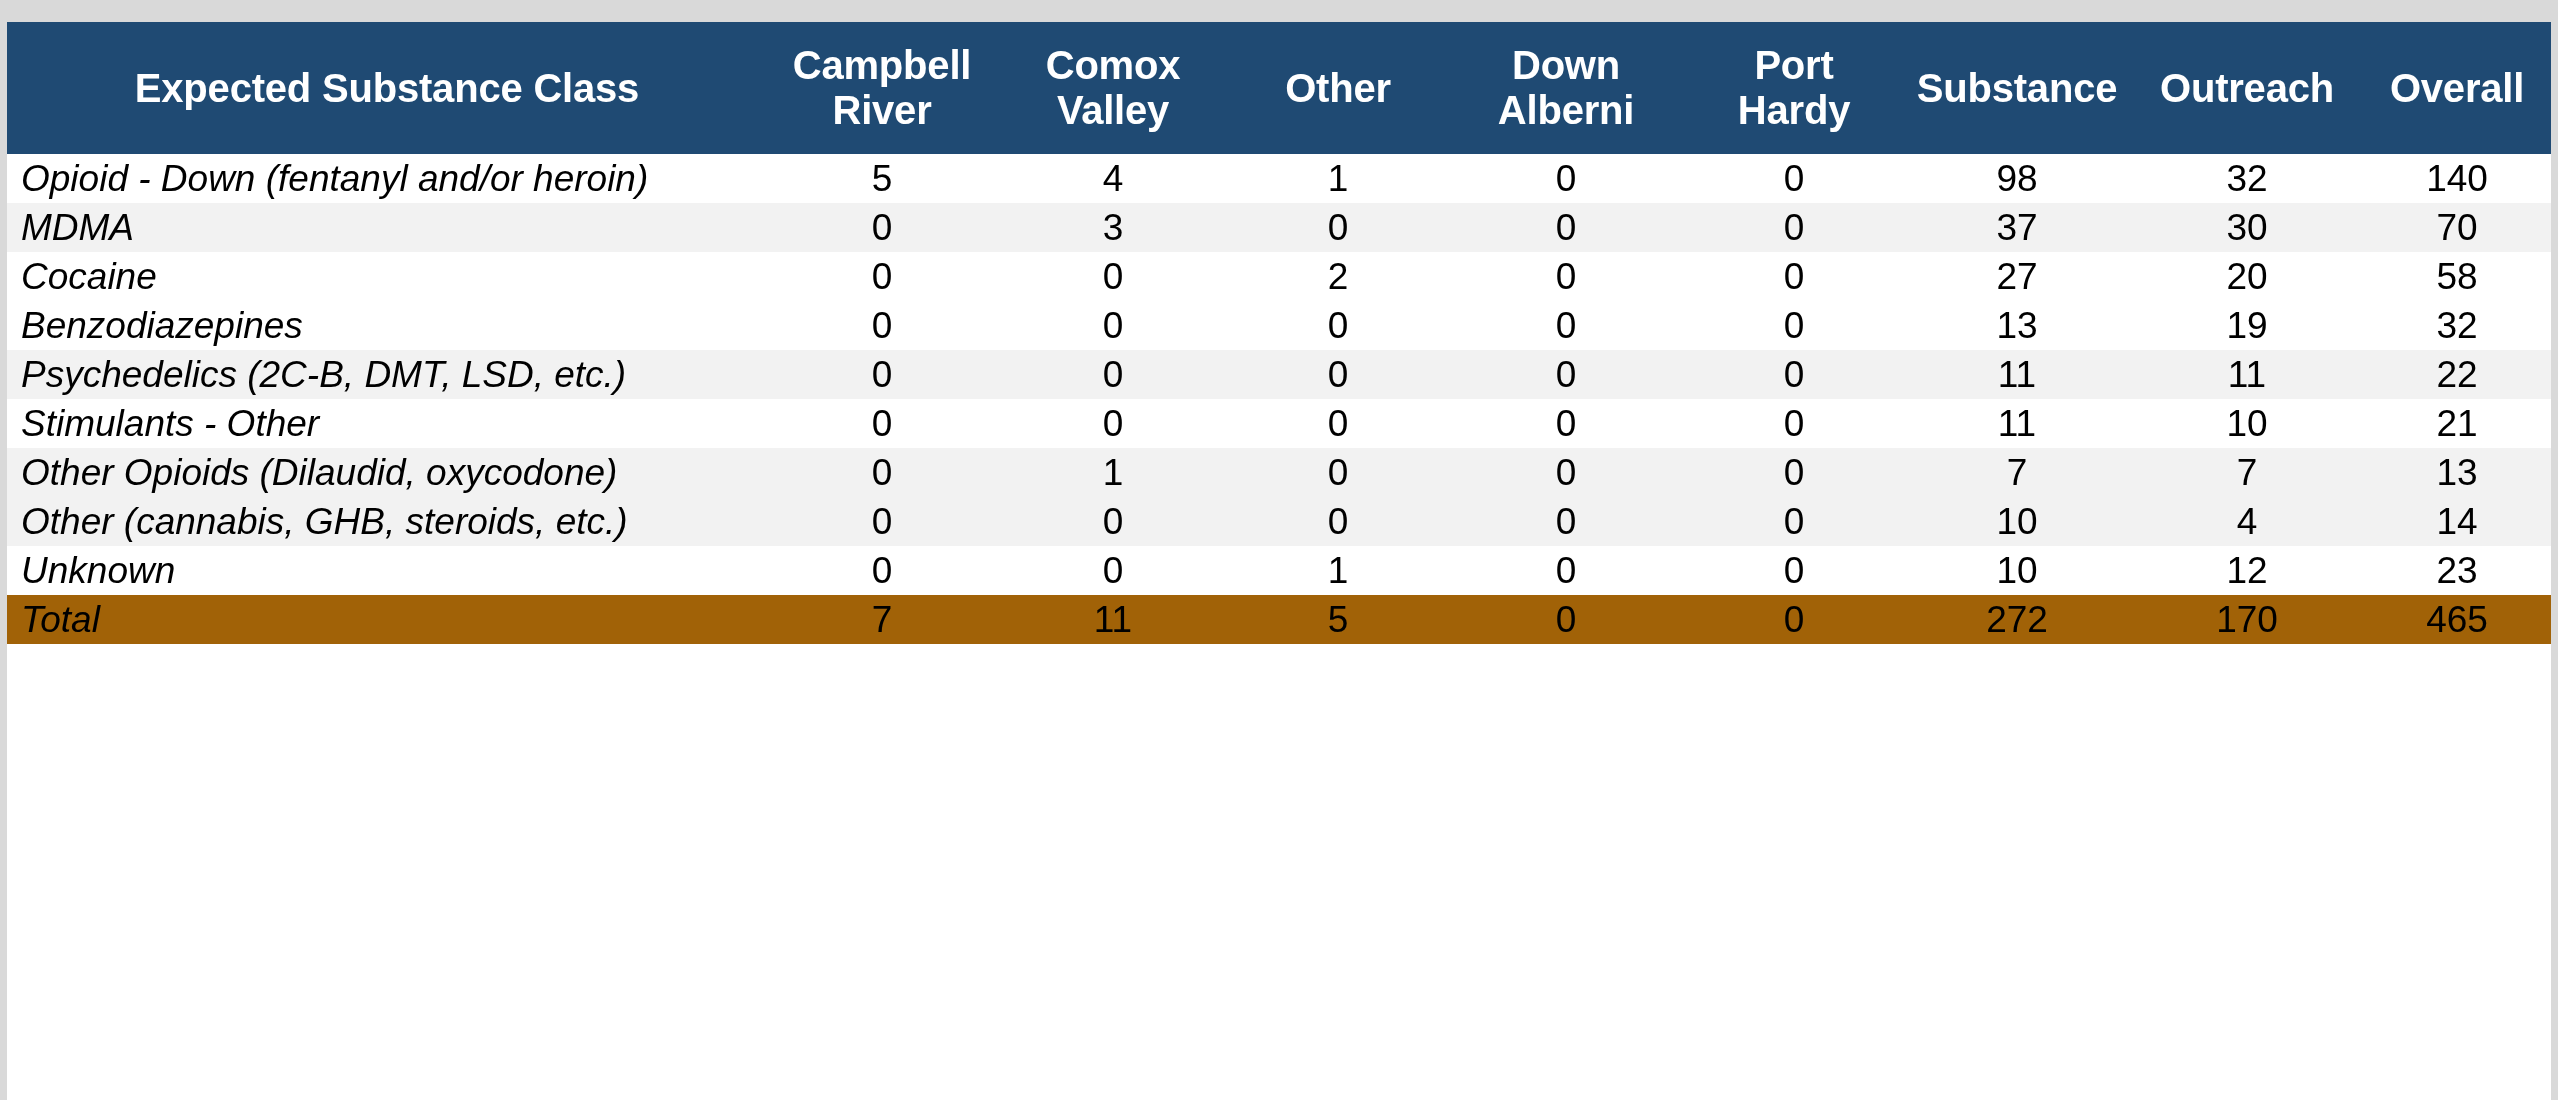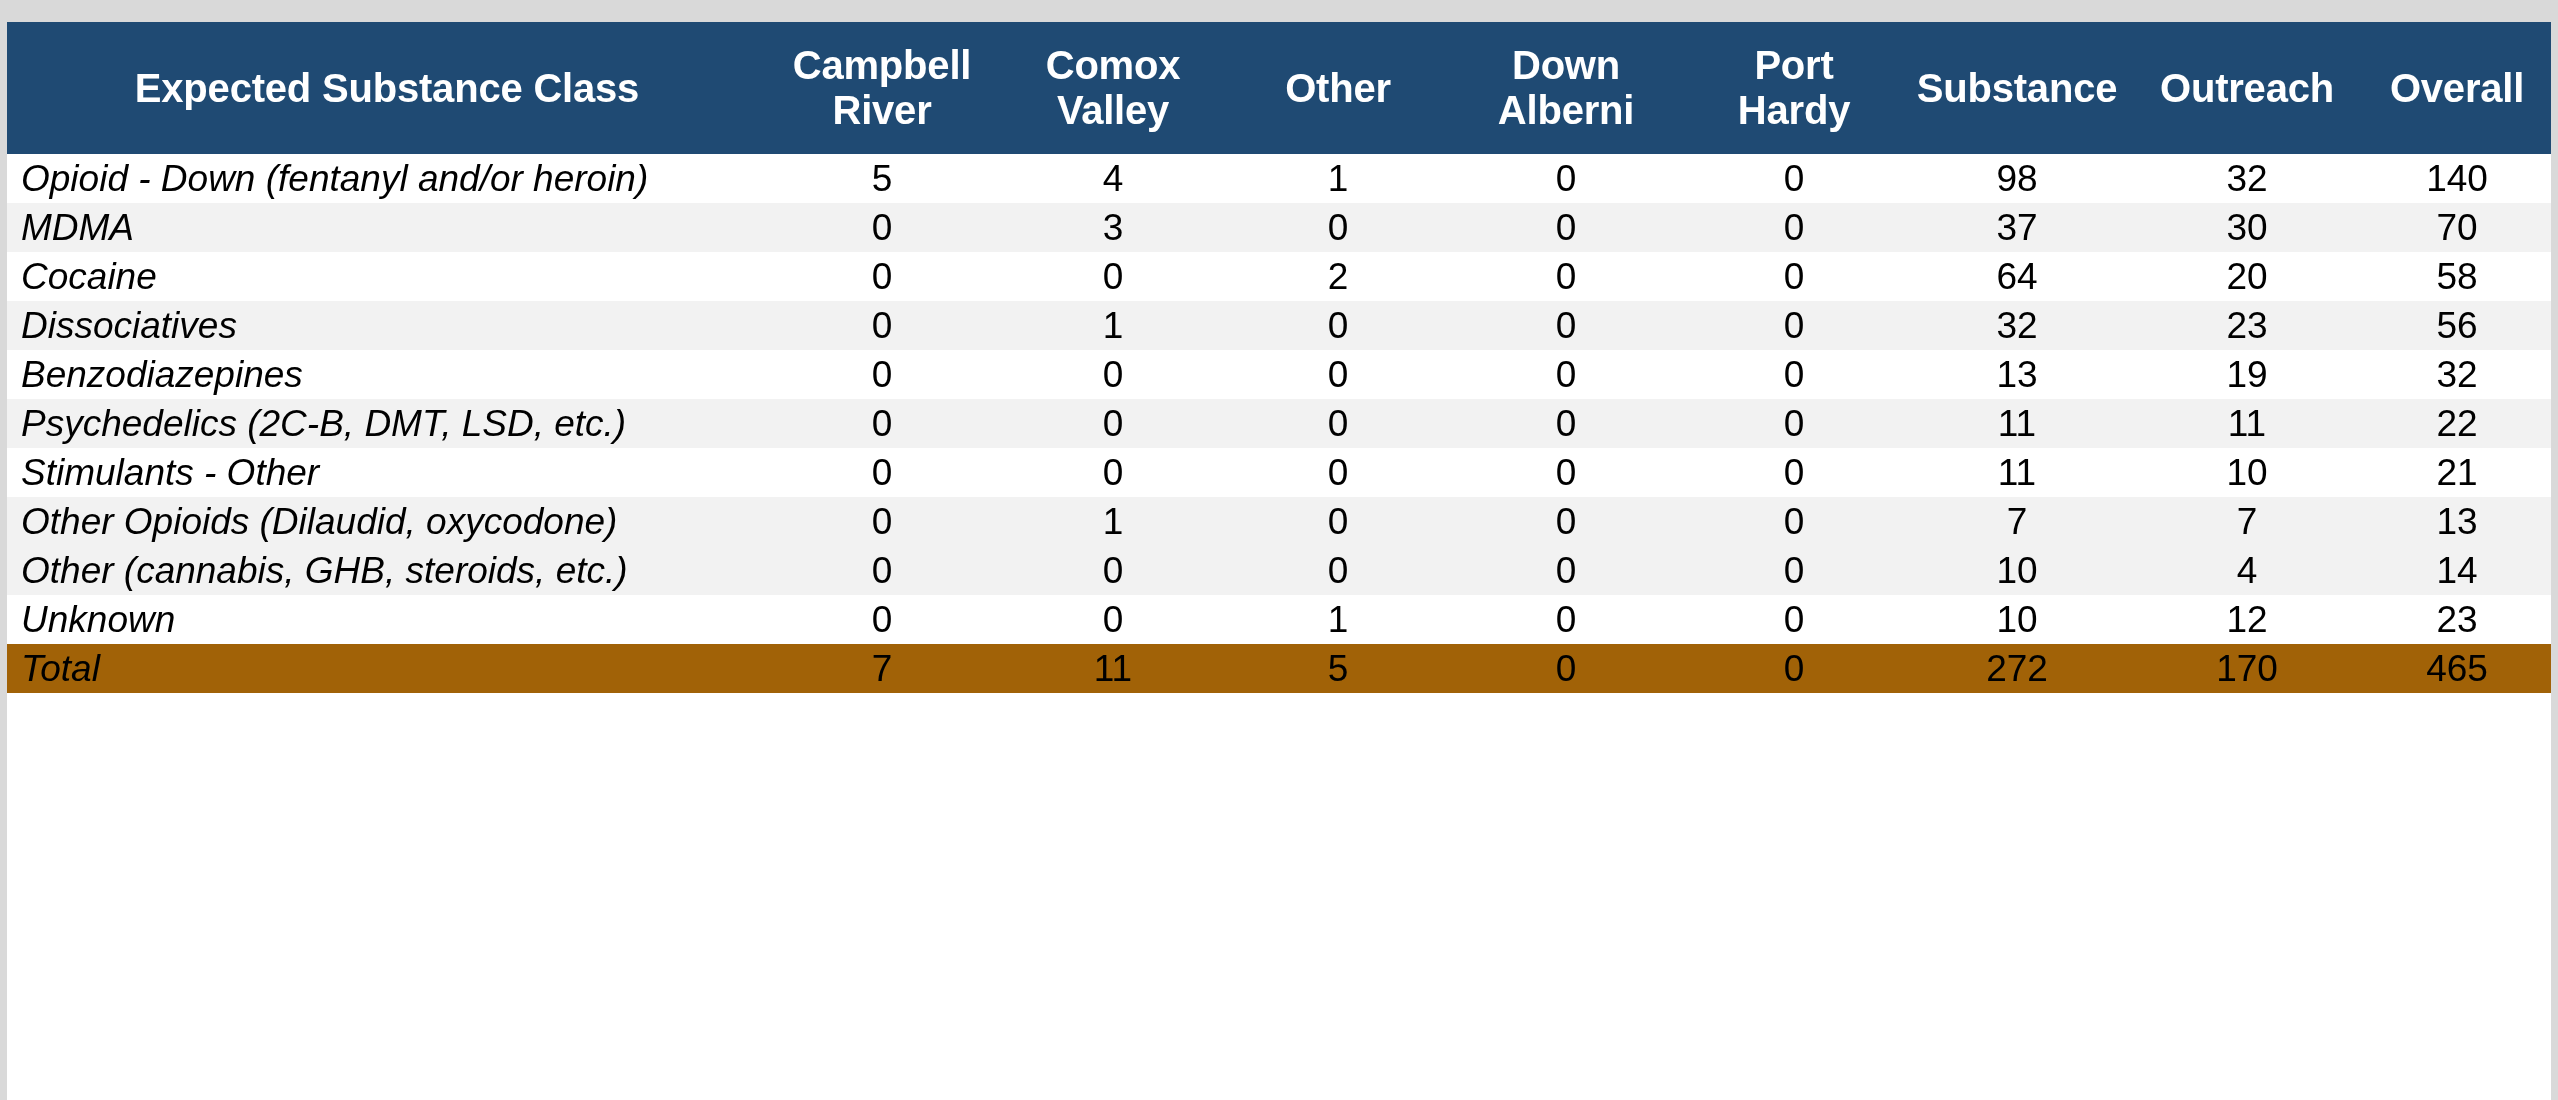--- a/index.html
+++ b/index.html
@@ -160,36 +160,25 @@
           <td>70</td>
         </tr>
 
         <tr class="row-odd">
           <td class="cell-label">Cocaine</td>
           <td>0</td>
           <td>0</td>
           <td>2</td>
           <td>0</td>
           <td>0</td>
-          <td>64</td>
+          <td>27</td>
           <td>20</td>
           <td>58</td>
         </tr>
 
-        <tr class="row-even">
-          <td class="cell-label">Dissociatives</td>
-          <td>0</td>
-          <td>1</td>
-          <td>0</td>
-          <td>0</td>
-          <td>0</td>
-          <td>32</td>
-          <td>23</td>
-          <td>56</td>
-        </tr>
 
         <tr class="row-odd">
           <td class="cell-label">Benzodiazepines</td>
           <td>0</td>
           <td>0</td>
           <td>0</td>
           <td>0</td>
           <td>0</td>
           <td>13</td>
           <td>19</td>

